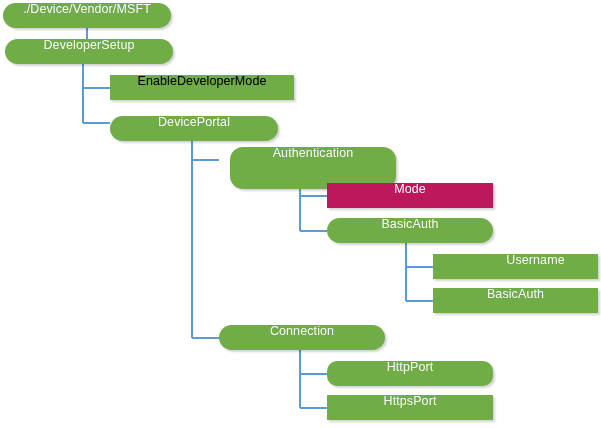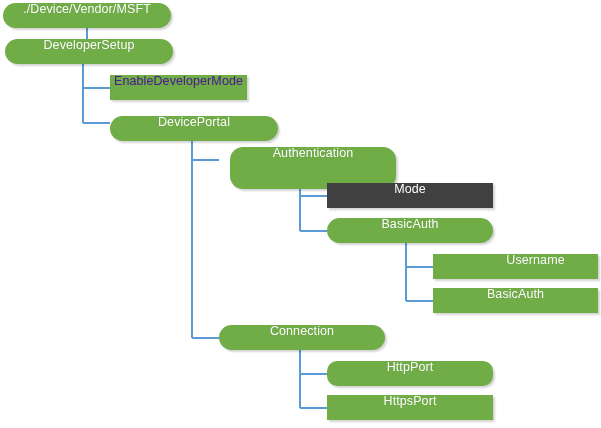--- a/index.html
+++ b/index.html
@@ -77,30 +77,30 @@
       </g>
   </svg>
 
   <div id="node-layer">
       <div class="node rounded" style="left: 3px; top: 3px; width: 168px; height: 25px; background: rgb(112, 173, 71); color: rgb(255, 255, 255);">
         <span class="node-label">./Device/Vendor/MSFT</span>
       </div>
       <div class="node rounded" style="left: 5px; top: 39px; width: 168px; height: 25px; background: rgb(112, 173, 71); color: rgb(255, 255, 255);">
         <span class="node-label">DeveloperSetup</span>
       </div>
-      <div class="node square" style="left: 110px; top: 75px; width: 137px; height: 25px; background: rgb(112, 173, 71); color: #4c1d95;">
+      <div class="node square" style="left: 110px; top: 75px; width: 184px; height: 25px; background: rgb(112, 173, 71); color: #000000;">
         <span class="node-label">EnableDeveloperMode</span>
       </div>
       <div class="node rounded" style="left: 110px; top: 110px; width: 168px; height: 25px; background: rgb(112, 173, 71); color: rgb(255, 255, 255); margin-top: 6px;">
         <span class="node-label">DevicePortal</span>
       </div>
       <div class="node rounded" style="left: 230px; top: 147px; width: 166px; height: 42px; background: rgb(112, 173, 71); color: rgb(255, 255, 255);">
         <span class="node-label">Authentication</span>
       </div>
-      <div class="node square" style="left: 327px; top: 183px; width: 166px; height: 25px; background: #404040; color: rgb(255, 255, 255);">
+      <div class="node square" style="left: 327px; top: 183px; width: 166px; height: 25px; background: #be185d; color: rgb(255, 255, 255);">
         <span class="node-label">Mode</span>
       </div>
       <div class="node rounded" style="left: 327px; top: 218px; width: 166px; height: 25px; background: rgb(112, 173, 71); color: rgb(255, 255, 255);">
         <span class="node-label">BasicAuth</span>
       </div>
       <div class="node square" style="left: 433px; top: 254px; width: 165px; height: 25px; background: rgb(112, 173, 71); color: rgb(255, 255, 255); padding-left: 40px;">
         <span class="node-label">Username</span>
       </div>
       <div class="node square" style="left: 433px; top: 288px; width: 165px; height: 25px; background: rgb(112, 173, 71); color: rgb(255, 255, 255);">
         <span class="node-label">BasicAuth</span>

